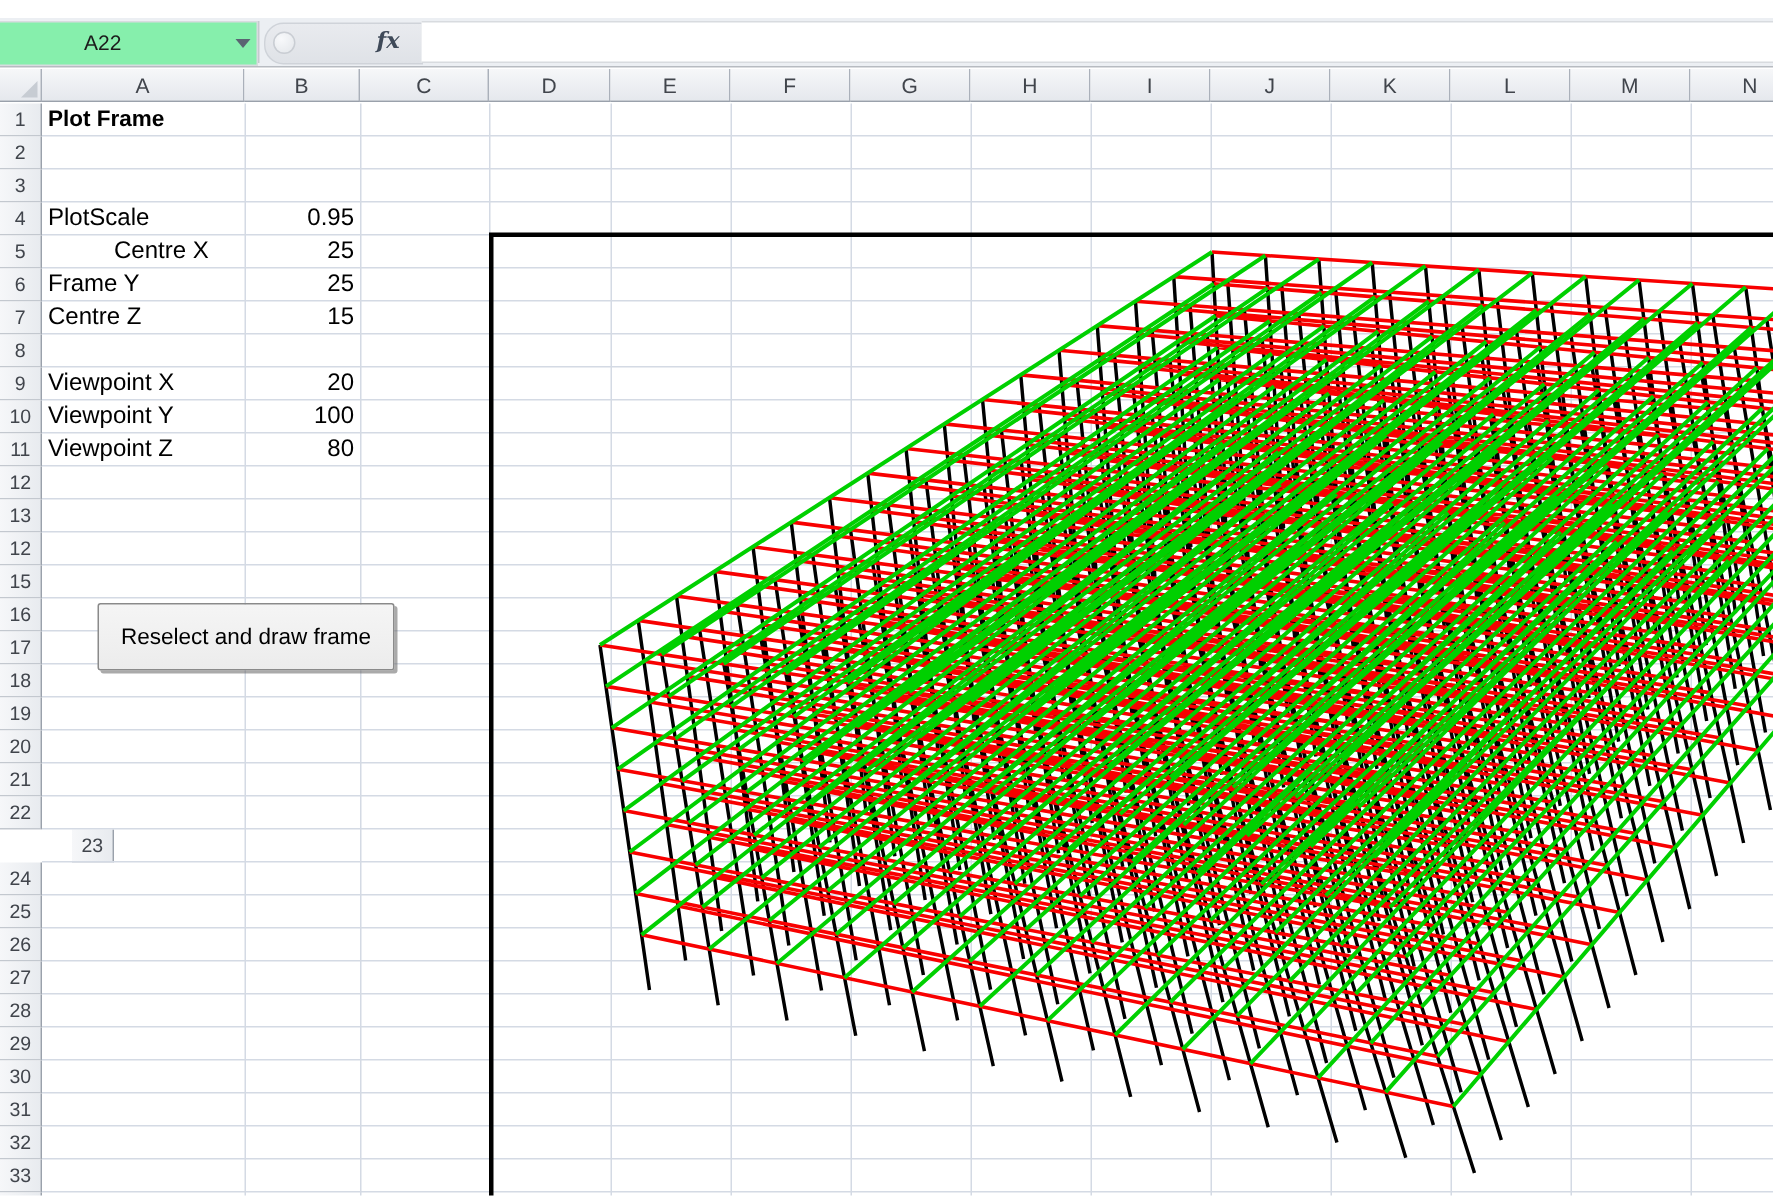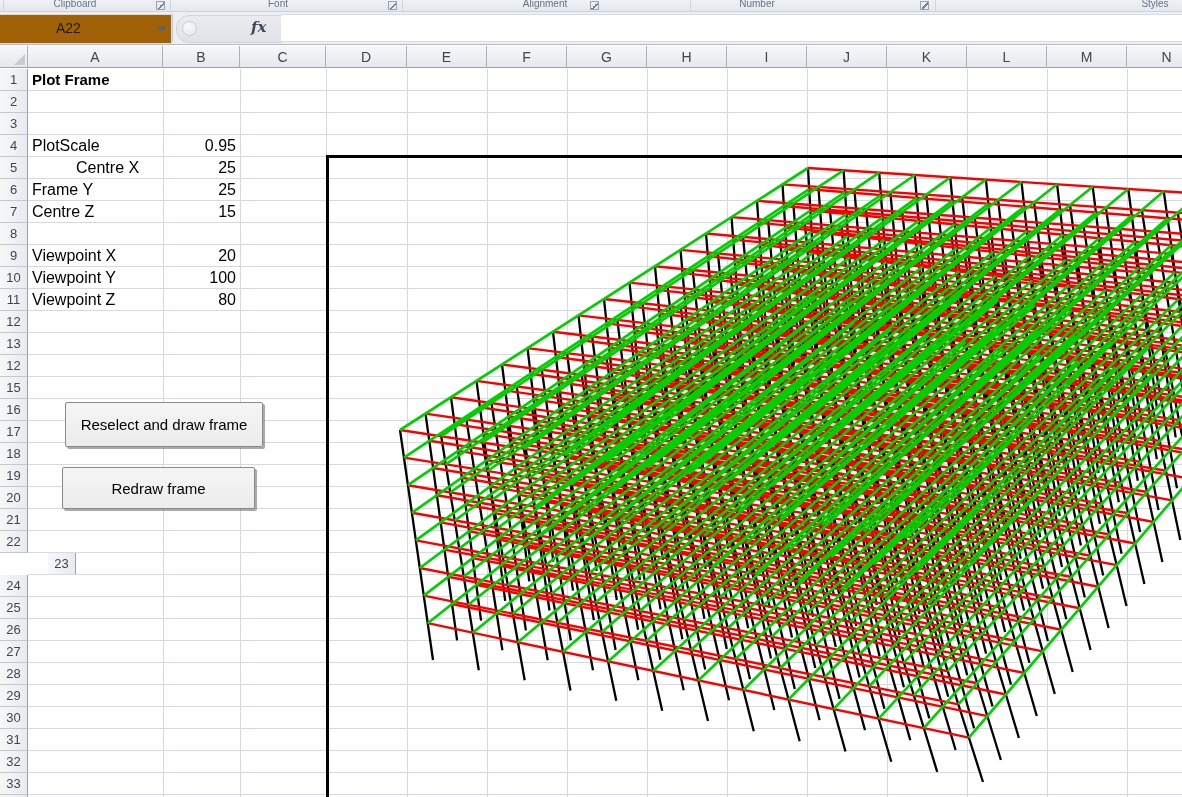--- a/index.html
+++ b/index.html
@@ -7,21 +7,21 @@
        font-family:"Liberation Sans",sans-serif;-webkit-font-smoothing:antialiased;}
   
   #ribbon{position:absolute;left:0;top:0;width:1182px;height:11px;
           background:linear-gradient(#eef1f5,#e4e8ee);border-bottom:1px solid #cdd2d9;}
   .rgroup-label{position:absolute;top:-2px;transform:translateX(-50%);font-size:10px;color:#68727f;white-space:nowrap;}
   .rdivider{position:absolute;top:0;width:1px;height:11px;background:#d2d6dc;}
   .rlauncher{position:absolute;top:1px;width:7px;height:7px;border:1px solid #9aa2ac;
              background:linear-gradient(135deg,transparent 50%,#7a828c 50%,#7a828c 70%,transparent 70%);}
   
   #topbar{position:absolute;left:0;top:12px;width:1182px;height:32px;background:#eceff3;border-bottom:1px solid #b7bbc1;}
-  #namebox{position:absolute;left:0;top:2px;width:171px;height:28px;background:#a16207;border:1px solid #d8dbdf;border-left:none;}
+  #namebox{position:absolute;left:0;top:2px;width:171px;height:28px;background:#86efac;border:1px solid #d8dbdf;border-left:none;}
   #namebox .nbtext{position:absolute;left:56px;top:5px;font-size:14px;color:#1b1b1b;}
   .nb-arrow{position:absolute;left:157px;top:11px;width:0;height:0;border-left:5px solid transparent;
             border-right:5px solid transparent;border-top:6px solid #5a6472;}
   #nbdivider{position:absolute;left:172px;top:2px;width:1px;height:28px;background:#c5c9cf;}
   #fxpill{position:absolute;left:176px;top:3px;width:104px;height:26px;background:linear-gradient(#e9ebef,#dfe2e7);
           border:1px solid #cfd3d9;border-radius:13px 0 0 13px;}
   .fx-circle{position:absolute;left:5px;top:5px;width:13px;height:13px;border-radius:50%;
              background:radial-gradient(circle at 35% 30%,#f8f9fb,#e3e6ea);border:1px solid #c9cdd3;}
   .fx{position:absolute;left:74px;top:2px;font-family:"DejaVu Serif",serif;font-style:italic;font-weight:bold;
       font-size:15px;color:#3f4a59;}
@@ -51,36 +51,20 @@
   .formbtn{position:absolute;background:linear-gradient(#f5f5f5,#ececec);border:1px solid #8a8a8a;
            border-radius:2px;box-shadow:2px 2px 0 rgba(100,100,100,.55);
            font-family:"Liberation Sans",sans-serif;font-size:15px;color:#000;
            display:flex;align-items:center;justify-content:center;cursor:pointer;padding:0;}
 </style>
 </head>
 <body>
 
 <div id="app">
 
-  <div id="ribbon">
-      <div class="rdivider" style="left: 3px;"></div>
-      <div class="rdivider" style="left: 170px;"></div>
-      <div class="rdivider" style="left: 402px;"></div>
-      <div class="rdivider" style="left: 690px;"></div>
-      <div class="rdivider" style="left: 935px;"></div>
-      <span class="rgroup-label" style="left: 75px;">Clipboard</span>
-      <span class="rlauncher" style="left: 156px;"></span>
-      <span class="rgroup-label" style="left: 278px;">Font</span>
-      <span class="rlauncher" style="left: 388px;"></span>
-      <span class="rgroup-label" style="left: 545px;">Alignment</span>
-      <span class="rlauncher" style="left: 590px;"></span>
-      <span class="rgroup-label" style="left: 757px;">Number</span>
-      <span class="rlauncher" style="left: 920px;"></span>
-      <span class="rgroup-label" style="left: 1155px;">Styles</span>
-    </div>
 
   <div id="topbar">
     <div id="namebox">
       <span class="nbtext">A22</span>
       <span class="nb-arrow"></span>
     </div>
     <div id="nbdivider"></div>
     <div id="fxpill">
       <span class="fx-circle"></span>
       <span class="fx">fx</span>
@@ -205,15 +189,14 @@
 
   <div id="chart-frame"></div>
 
   <svg id="wireframe" width="1182" height="797" viewBox="0 0 1182 797">
     <path id="p-cols" fill="none" d="M433.0 660.0L400.0 430.0M478.8 670.2L441.2 436.2M524.7 680.3L482.5 442.5M570.5 690.5L523.8 448.8M616.3 700.7L565.0 455.0M662.2 710.8L606.3 461.3M708.0 721.0L647.5 467.5M753.8 731.2L688.8 473.8M799.7 741.3L730.0 480.0M845.5 751.5L771.3 486.3M891.3 761.7L812.5 492.5M937.2 771.8L853.8 498.8M983.0 782.0L895.0 505.0M457.1 640.3L425.5 413.6M502.4 650.3L466.4 419.6M547.7 660.3L507.3 425.6M593.0 670.2L548.2 431.6M638.4 680.2L589.1 437.6M683.7 690.2L630.0 443.7M729.0 700.2L670.9 449.7M774.3 710.1L711.8 455.7M819.6 720.1L752.7 461.7M865.0 730.1L793.6 467.7M910.3 740.1L834.5 473.7M955.6 750.0L875.4 479.7M1000.9 760.0L916.3 485.7M481.1 620.6L451.0 397.3M525.9 630.4L491.5 403.0M570.8 640.2L532.1 408.8M615.6 650.0L572.6 414.5M660.4 659.8L613.2 420.3M705.2 669.5L653.7 426.1M750.0 679.3L694.3 431.8M794.8 689.1L734.8 437.6M839.6 698.9L775.3 443.3M884.4 708.7L815.9 449.1M929.3 718.4L856.4 454.9M974.1 728.2L897.0 460.6M1018.9 738.0L937.5 466.4M505.2 600.9L476.5 380.9M549.5 610.5L516.7 386.4M593.8 620.1L556.9 391.9M638.1 629.7L597.1 397.4M682.4 639.3L637.3 402.9M726.7 648.9L677.4 408.5M771.0 658.5L717.6 414.0M815.3 668.1L757.8 419.5M859.6 677.6L798.0 425.0M903.9 687.2L838.2 430.5M948.2 696.8L878.4 436.0M992.5 706.4L918.6 441.5M1036.8 716.0L958.8 447.1M529.3 581.3L502.0 364.5M573.0 590.6L541.8 369.8M616.8 600.0L581.7 375.0M660.6 609.4L621.5 380.3M704.4 618.8L661.3 385.6M748.2 628.2L701.2 390.9M792.0 637.6L741.0 396.1M835.8 647.0L780.8 401.4M879.6 656.4L820.7 406.7M923.4 665.8L860.5 411.9M967.2 675.2L900.3 417.2M1011.0 684.6L940.2 422.5M1054.8 694.0L980.0 427.8M553.3 561.6L527.5 348.1M596.6 570.8L567.0 353.2M639.9 580.0L606.5 358.2M683.2 589.2L645.9 363.2M726.4 598.4L685.4 368.2M769.7 607.6L724.9 373.3M813.0 616.8L764.4 378.3M856.3 626.0L803.9 383.3M899.6 635.2L843.3 388.3M942.8 644.4L882.8 393.4M986.1 653.6L922.3 398.4M1029.4 662.8L961.8 403.4M1072.7 672.0L1001.3 408.4M577.4 541.9L553.0 331.8M620.1 550.9L592.1 336.5M662.9 559.9L631.3 341.3M705.7 568.9L670.4 346.1M748.5 577.9L709.5 350.9M791.2 586.9L748.6 355.7M834.0 595.9L787.8 360.4M876.8 604.9L826.9 365.2M919.5 614.0L866.0 370.0M962.3 623.0L905.1 374.8M1005.1 632.0L944.3 379.6M1047.9 641.0L983.4 384.3M1090.6 650.0L1022.5 389.1M601.4 522.2L578.5 315.4M643.7 531.0L617.3 319.9M686.0 539.8L656.0 324.4M728.2 548.6L694.8 329.0M770.5 557.5L733.6 333.5M812.7 566.3L772.4 338.1M855.0 575.1L811.1 342.6M897.3 583.9L849.9 347.1M939.5 592.7L888.7 351.7M981.8 601.5L927.4 356.2M1024.0 610.4L966.2 360.7M1066.3 619.2L1005.0 365.3M1108.6 628.0L1043.8 369.8M625.5 502.5L604.0 299.0M667.3 511.1L642.4 303.3M709.0 519.8L680.8 307.6M750.8 528.4L719.3 311.9M792.5 537.0L757.7 316.2M834.3 545.6L796.1 320.5M876.0 554.3L834.5 324.8M917.8 562.9L872.9 329.0M959.5 571.5L911.3 333.3M1001.3 580.1L949.8 337.6M1043.0 588.8L988.2 341.9M1084.8 597.4L1026.6 346.2M1126.5 606.0L1065.0 350.5M649.6 482.8L629.5 282.6M690.8 491.2L667.6 286.7M732.0 499.7L705.6 290.7M773.3 508.1L743.7 294.8M814.5 516.5L781.8 298.8M855.8 525.0L819.8 302.9M897.0 533.4L857.9 306.9M938.2 541.8L895.9 311.0M979.5 550.3L934.0 315.0M1020.7 558.7L972.1 319.0M1062.0 567.1L1010.1 323.1M1103.2 575.6L1048.2 327.1M1144.4 584.0L1086.3 331.2M673.6 463.1L655.0 266.3M714.4 471.4L692.7 270.1M755.1 479.6L730.4 273.9M795.8 487.8L768.1 277.7M836.5 496.1L805.8 281.5M877.3 504.3L843.5 285.3M918.0 512.6L881.3 289.1M958.7 520.8L919.0 292.9M999.5 529.0L956.7 296.7M1040.2 537.3L994.4 300.5M1080.9 545.5L1032.1 304.3M1121.6 553.8L1069.8 308.1M1162.4 562.0L1107.5 311.9M697.7 443.4L680.5 249.9M737.9 451.5L717.9 253.4M778.1 459.5L755.2 257.0M818.3 467.6L792.6 260.5M858.6 475.6L829.9 264.1M898.8 483.7L867.3 267.7M939.0 491.7L904.6 271.2M979.2 499.8L942.0 274.8M1019.4 507.8L979.3 278.3M1059.7 515.9L1016.7 281.9M1099.9 523.9L1054.0 285.4M1140.1 532.0L1091.4 289.0M1180.3 540.0L1128.8 292.6M721.8 423.8L706.0 233.5M761.5 431.6L743.0 236.8M801.2 439.5L780.0 240.1M840.9 447.3L817.0 243.4M880.6 455.2L854.0 246.8M920.3 463.0L891.0 250.1M960.0 470.9L928.0 253.4M999.7 478.7L965.0 256.7M1039.4 486.6L1002.0 260.0M1079.1 494.4L1039.0 263.3M1118.8 502.3L1076.0 266.6M1158.5 510.1L1113.0 269.9M1198.3 518.0L1150.0 273.3M745.8 404.1L731.5 217.1M785.0 411.7L768.1 220.2M824.2 419.4L804.8 223.3M863.4 427.0L841.4 226.3M902.6 434.7L878.1 229.4M941.8 442.4L914.7 232.5M981.0 450.0L951.4 235.5M1020.2 457.7L988.0 238.6M1059.4 465.4L1024.7 241.7M1098.6 473.0L1061.3 244.7M1137.8 480.7L1098.0 247.8M1177.0 488.3L1134.6 250.9M1216.2 496.0L1171.3 253.9M769.9 384.4L757.0 200.8M808.6 391.8L793.3 203.6M847.2 399.3L829.6 206.4M885.9 406.8L865.9 209.2M924.6 414.2L902.2 212.0M963.3 421.7L938.5 214.9M1002.0 429.2L974.8 217.7M1040.7 436.7L1011.0 220.5M1079.4 444.1L1047.3 223.3M1118.1 451.6L1083.6 226.2M1156.8 459.1L1119.9 229.0M1195.4 466.5L1156.2 231.8M1234.1 474.0L1192.5 234.6M793.9 364.7L782.5 184.4M832.1 372.0L818.4 187.0M870.3 379.2L854.4 189.5M908.5 386.5L890.3 192.1M946.6 393.8L926.3 194.7M984.8 401.1L962.2 197.3M1023.0 408.3L998.1 199.8M1061.2 415.6L1034.1 202.4M1099.4 422.9L1070.0 205.0M1137.5 430.2L1105.9 207.6M1175.7 437.4L1141.9 210.2M1213.9 444.7L1177.8 212.7M1252.1 452.0L1213.8 215.3M818.0 345.0L808.0 168.0M855.7 352.1L843.6 170.3M893.3 359.2L879.2 172.7M931.0 366.3L914.8 175.0M968.7 373.3L950.3 177.3M1006.3 380.4L985.9 179.7M1044.0 387.5L1021.5 182.0M1081.7 394.6L1057.1 184.3M1119.3 401.7L1092.7 186.7M1157.0 408.8L1128.3 189.0M1194.7 415.8L1163.8 191.3M1232.3 422.9L1199.4 193.7M1270.0 430.0L1235.0 196.0" stroke="#000000" stroke-width="2.3"></path>
     <path id="p-red" fill="none" d="M400.0 430.0L895.0 505.0M404.0 457.6L905.6 538.2M407.9 485.2L916.1 571.5M411.9 512.8L926.7 604.7M415.8 540.4L937.2 638.0M419.8 568.0L947.8 671.2M423.8 595.6L958.4 704.4M427.7 623.2L968.9 737.7M425.5 413.6L916.3 485.7M429.3 440.8L926.4 518.6M433.1 468.0L936.6 551.5M436.9 495.2L946.7 584.4M440.6 522.4L956.9 617.4M444.4 549.6L967.1 650.3M448.2 576.8L977.2 683.2M452.0 604.0L987.4 716.1M451.0 397.3L937.5 466.4M454.6 424.1L947.3 499.0M458.2 450.9L957.0 531.6M461.8 477.7L966.8 564.2M465.5 504.5L976.6 596.8M469.1 531.3L986.3 629.4M472.7 558.1L996.1 661.9M476.3 584.9L1005.9 694.5M476.5 380.9L958.8 447.1M479.9 407.3L968.1 479.3M483.4 433.7L977.5 511.6M486.8 460.1L986.9 543.9M490.3 486.5L996.2 576.2M493.7 512.9L1005.6 608.4M497.2 539.3L1015.0 640.7M500.6 565.7L1024.3 673.0M502.0 364.5L980.0 427.8M505.3 390.5L989.0 459.7M508.5 416.5L997.9 491.7M511.8 442.5L1006.9 523.6M515.1 468.5L1015.9 555.5M518.4 494.6L1024.8 587.5M521.6 520.6L1033.8 619.5M524.9 546.6L1042.8 651.4M527.5 348.1L1001.3 408.4M530.6 373.7L1009.8 440.1M533.7 399.4L1018.4 471.7M536.8 425.0L1027.0 503.3M539.9 450.6L1035.5 534.9M543.0 476.2L1044.1 566.6M546.1 501.8L1052.7 598.2M549.2 527.4L1061.3 629.8M553.0 331.8L1022.5 389.1M555.9 357.0L1030.7 420.4M558.9 382.2L1038.8 451.7M561.8 407.4L1047.0 483.0M564.7 432.6L1055.2 514.3M567.6 457.8L1063.4 545.6M570.5 483.0L1071.5 577.0M573.5 508.3L1079.7 608.3M578.5 315.4L1043.8 369.8M581.3 340.2L1051.5 400.8M584.0 365.0L1059.3 431.8M586.8 389.8L1067.1 462.8M589.5 414.6L1074.9 493.7M592.3 439.5L1082.6 524.7M595.0 464.3L1090.4 555.7M597.8 489.1L1098.2 586.7M604.0 299.0L1065.0 350.5M606.6 323.4L1072.4 381.2M609.2 347.8L1079.8 411.8M611.7 372.3L1087.1 442.5M614.3 396.7L1094.5 473.1M616.9 421.1L1101.9 503.8M619.5 445.5L1109.3 534.5M622.1 469.9L1116.7 565.1M629.5 282.6L1086.3 331.2M631.9 306.6L1093.2 361.5M634.3 330.7L1100.2 391.9M636.7 354.7L1107.2 422.2M639.1 378.7L1114.2 452.5M641.5 402.7L1121.2 482.9M643.9 426.8L1128.1 513.2M646.4 450.8L1135.1 543.5M655.0 266.3L1107.5 311.9M657.2 289.9L1114.1 341.9M659.5 313.5L1120.7 371.9M661.7 337.1L1127.3 401.9M663.9 360.8L1133.8 431.9M666.2 384.4L1140.4 461.9M668.4 408.0L1147.0 492.0M670.6 431.6L1153.6 522.0M680.5 249.9L1128.8 292.6M682.6 273.1L1134.9 322.3M684.6 296.3L1141.1 351.9M686.7 319.6L1147.3 381.6M688.8 342.8L1153.5 411.3M690.8 366.0L1159.7 441.0M692.9 389.2L1165.9 470.7M694.9 412.5L1172.1 500.4M706.0 233.5L1150.0 273.3M707.9 256.3L1155.8 302.6M709.8 279.2L1161.6 332.0M711.7 302.0L1167.4 361.4M713.6 324.8L1173.2 390.7M715.5 347.6L1178.9 420.1M717.3 370.5L1184.7 449.5M719.2 393.3L1190.5 478.8M731.5 217.1L1171.3 253.9M733.2 239.6L1176.6 283.0M734.9 262.0L1182.0 312.0M736.7 284.4L1187.4 341.1M738.4 306.9L1192.8 370.1M740.1 329.3L1198.2 399.2M741.8 351.7L1203.6 428.2M743.5 374.2L1209.0 457.3M757.0 200.8L1192.5 234.6M758.5 222.8L1197.5 263.4M760.1 244.8L1202.5 292.1M761.6 266.9L1207.5 320.8M763.2 288.9L1212.5 349.5M764.7 310.9L1217.5 378.3M766.3 333.0L1222.5 407.0M767.8 355.0L1227.5 435.7M782.5 184.4L1213.8 215.3M783.9 206.0L1218.3 243.7M785.2 227.6L1222.9 272.1M786.6 249.3L1227.5 300.5M788.0 270.9L1232.1 328.9M789.4 292.6L1236.7 357.3M790.7 314.2L1241.3 385.7M792.1 335.8L1245.9 414.1M808.0 168.0L1235.0 196.0M809.2 189.2L1239.2 224.1M810.4 210.5L1243.4 252.2M811.6 231.7L1247.6 280.2M812.8 253.0L1251.8 308.3M814.0 274.2L1256.0 336.4M815.2 295.4L1260.2 364.5M816.4 316.7L1264.4 392.6" stroke="#f80000" stroke-width="2.4"></path>
     <path id="p-green" fill="none" d="M400.0 430.0L808.0 168.0M404.0 457.6L809.2 189.2M407.9 485.2L810.4 210.5M411.9 512.8L811.6 231.7M415.8 540.4L812.8 253.0M419.8 568.0L814.0 274.2M423.8 595.6L815.2 295.4M427.7 623.2L816.4 316.7M441.2 436.2L843.6 170.3M445.8 464.3L845.0 192.1M450.3 492.4L846.5 214.0M454.8 520.5L847.9 235.8M459.3 548.5L849.4 257.6M463.8 576.6L850.8 279.4M468.3 604.7L852.3 301.2M472.8 632.7L853.7 323.0M482.5 442.5L879.2 172.7M487.6 471.0L880.9 195.0M492.6 499.6L882.6 217.4M497.7 528.1L884.3 239.8M502.7 556.7L886.0 262.2M507.8 585.2L887.7 284.6M512.9 613.7L889.4 306.9M517.9 642.3L891.1 329.3M523.8 448.8L914.8 175.0M529.4 477.8L916.7 197.9M535.0 506.8L918.7 220.9M540.6 535.8L920.6 243.8M546.2 564.8L922.5 266.8M551.8 593.8L924.5 289.8M557.4 622.8L926.5 312.7M563.0 651.8L928.4 335.6M565.0 455.0L950.3 177.3M571.2 484.5L952.5 200.9M577.3 514.0L954.7 224.4M583.5 543.4L956.9 247.9M589.6 572.9L959.1 271.4M595.8 602.4L961.3 294.9M602.0 631.9L963.5 318.5M608.1 661.4L965.7 342.0M606.3 461.3L985.9 179.7M613.0 491.2L988.4 203.8M619.7 521.1L990.8 227.8M626.4 551.1L993.3 251.9M633.1 581.0L995.7 276.0M639.8 611.0L998.2 300.1M646.5 640.9L1000.6 324.2M653.2 670.9L1003.1 348.3M647.5 467.5L1021.5 182.0M654.8 497.9L1024.2 206.7M662.0 528.3L1026.9 231.3M669.3 558.8L1029.6 256.0M676.5 589.2L1032.3 280.6M683.8 619.6L1035.0 305.3M691.1 650.0L1037.7 330.0M698.3 680.4L1040.4 354.6M688.8 473.8L1057.1 184.3M696.6 504.6L1060.0 209.6M704.4 535.5L1063.0 234.8M712.2 566.4L1065.9 260.0M720.0 597.3L1068.9 285.3M727.8 628.2L1071.8 310.5M735.6 659.1L1074.8 335.7M743.4 690.0L1077.7 360.9M730.0 480.0L1092.7 186.7M738.4 511.4L1095.9 212.5M746.7 542.7L1099.1 238.3M755.1 574.1L1102.3 264.1M763.4 605.4L1105.5 289.9M771.8 636.8L1108.7 315.7M780.2 668.2L1111.9 341.5M788.5 699.5L1115.1 367.3M771.3 486.3L1128.3 189.0M780.2 518.1L1131.7 215.4M789.1 549.9L1135.2 241.7M798.0 581.7L1138.6 268.1M806.9 613.6L1142.1 294.5M815.8 645.4L1145.5 320.9M824.7 677.2L1149.0 347.2M833.6 709.1L1152.4 373.6M812.5 492.5L1163.8 191.3M822.0 524.8L1167.5 218.3M831.4 557.1L1171.2 245.2M840.9 589.4L1174.9 272.2M850.3 621.7L1178.6 299.1M859.8 654.0L1182.3 326.0M869.3 686.3L1186.0 353.0M878.7 718.6L1189.7 379.9M853.8 498.8L1199.4 193.7M863.8 531.5L1203.4 221.2M873.8 564.3L1207.3 248.7M883.8 597.1L1211.3 276.2M893.8 629.8L1215.2 303.7M903.8 662.6L1219.2 331.2M913.8 695.4L1223.1 358.7M923.8 728.1L1227.1 386.2M895.0 505.0L1235.0 196.0M905.6 538.2L1239.2 224.1M916.1 571.5L1243.4 252.2M926.7 604.7L1247.6 280.2M937.2 638.0L1251.8 308.3M947.8 671.2L1256.0 336.4M958.4 704.4L1260.2 364.5M968.9 737.7L1264.4 392.6" stroke="#00d000" stroke-width="2.7"></path>
   </svg>
 
   <button class="formbtn" id="btn0" style="left: 65px; top: 402px; width: 198px; height: 45px;">Reselect and draw frame</button>
-  <button class="formbtn" id="btn1" style="left: 62px; top: 467px; width: 193px; height: 42px;">Redraw frame</button>
 
 </div>
 
 </body></html>

